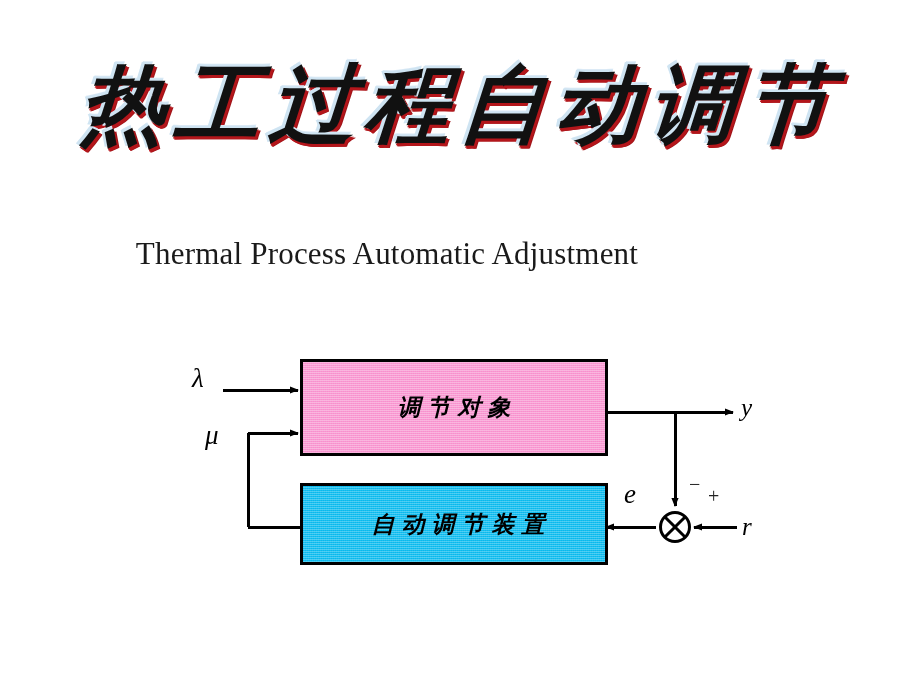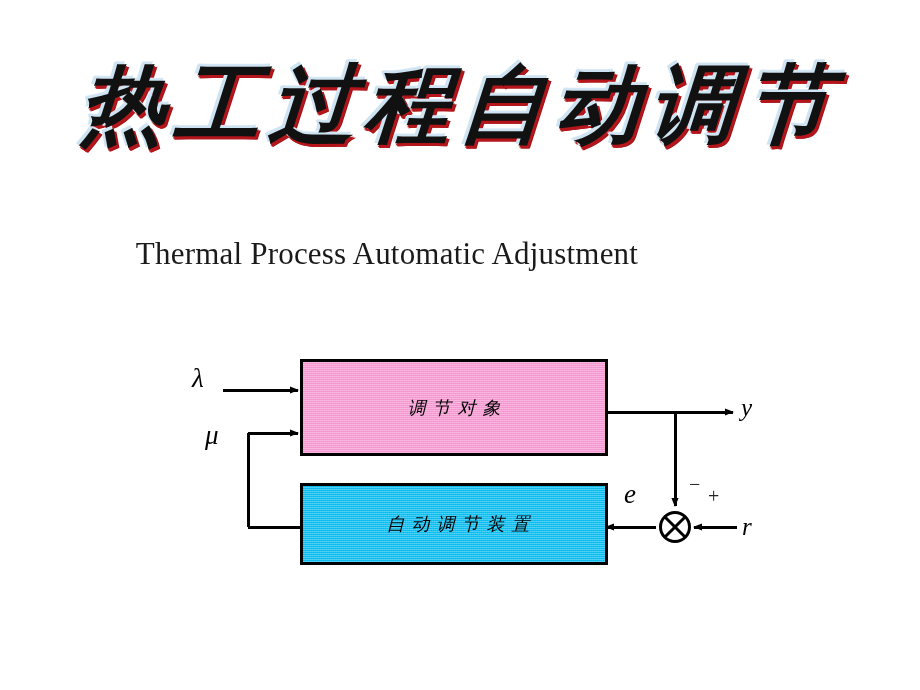--- a/index.html
+++ b/index.html
@@ -96,22 +96,22 @@
     width: 308px;
     height: 82px;
     background-color: #13c1f2;
     background-image:
       repeating-linear-gradient(0deg, rgba(255,255,255,0.26) 0 1px, rgba(255,255,255,0) 1px 2px),
       repeating-linear-gradient(90deg, rgba(0,150,210,0.26) 0 1px, rgba(255,255,255,0) 1px 2px);
     padding-left: 8px;
   }
   .block-label {
     font-family: "DejaVu Sans", "Liberation Sans", sans-serif;
-    font-size: 18px;
-    font-weight: normal;
+    font-size: 23px;
+    font-weight: bold;
     font-style: italic;
     letter-spacing: 7px;
     color: #000000;
     text-indent: 7px;
     white-space: nowrap;
   }
 
   .mathlabel {
     position: absolute;
     font-family: "Liberation Serif", "DejaVu Serif", serif;

